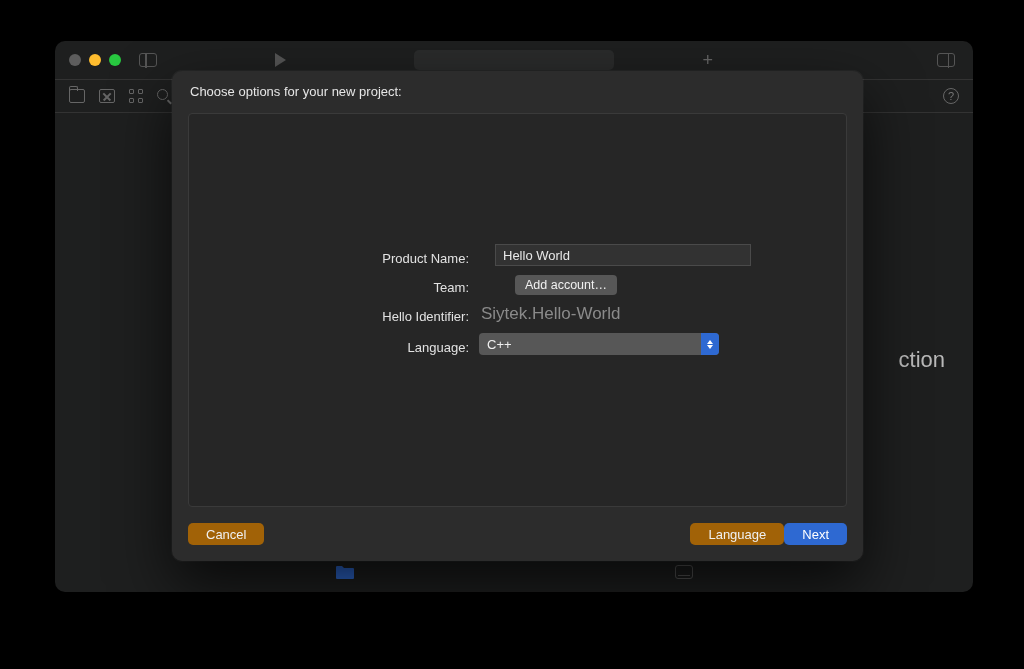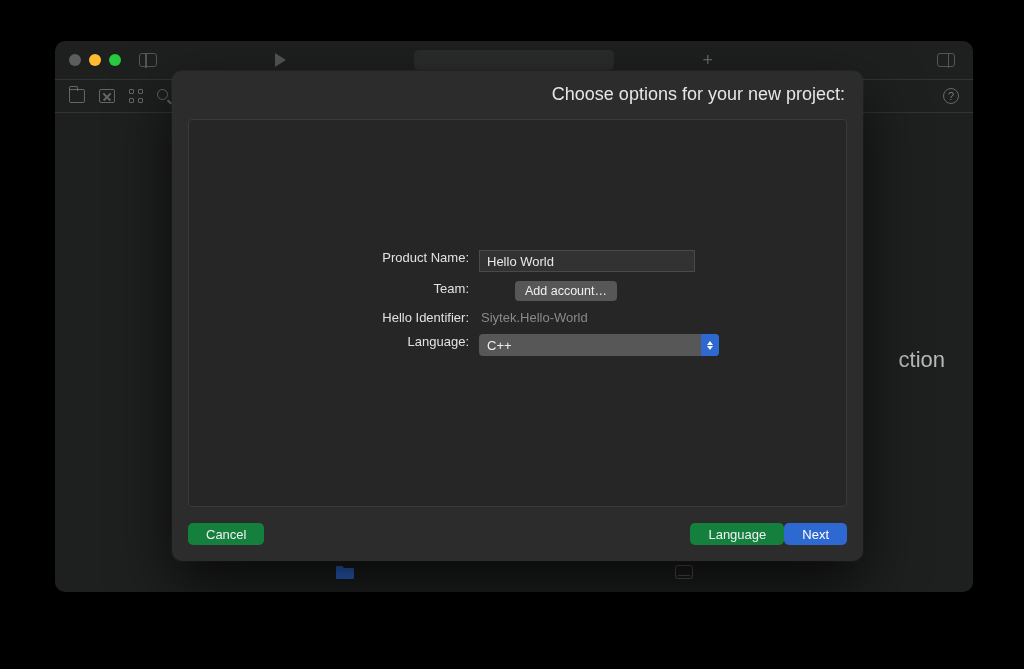--- a/index.html
+++ b/index.html
@@ -106,59 +106,58 @@
       left: 172px; top: 71px;
       width: 691px; height: 490px;
       background: #2c2c2c;
       border-radius: 10px;
       box-shadow: 0 25px 60px rgba(0,0,0,0.7), 0 0 0 1px rgba(255,255,255,0.04);
       display:flex; flex-direction:column;
     }
     .sheet-header {
       padding: 13px 18px 10px;
       color: #e6e6e6;
-      font-size: 18px;
-      text-align: right;
+      font-size: 13px;
     }
     .sheet-body {
       margin: 4px 16px 0 16px;
       flex:1;
       background:#262626;
       border:1px solid #3a3a3a;
       border-radius:4px;
       position:relative;
     }
     .form {
       position:absolute; left:0; right:0; top:130px;
       display:flex; flex-direction:column; gap:9px;
     }
     .row {
-      display:flex; align-items:flex-start;
+      display:flex; align-items:flex-end;
     }
     .lbl {
       width: 290px; text-align:right; padding-right:10px;
       color:#e2e2e2; font-size:13px;
     }
     .ctrl-wrap { display:flex; align-items:center; }
     input.text {
       width: 240px; height: 22px;
       background:#323232; border:1px solid #4a4a4a; border-radius:0;
       color:#e8e8e8; padding:0 7px; font-size:13px; outline:none;
     }
-    input.text.w-full { width: 216px; }
+    input.text.w-full { width: 256px; margin-left: 16px; }
     .focused-outline {
       border:2px solid #2f6fb3 !important;
       box-shadow: 0 0 0 1px rgba(58,120,190,0.6);
     }
     .btn-add {
       height:20px; padding:0 10px;
       background:#575757; border:none; border-radius:4px;
       color:#f0f0f0; font-size:12.5px; cursor:pointer;margin-left:36px;
     }
-    .readonly { color:#8a8a8a; font-size:13px; padding-left:2px; }
+    .readonly { color:#8a8a8a; font-size:17px; padding-left:2px; }
     .select {
       width: 240px; height: 22px;
       background:#575757; border-radius:4px;
       color:#f0f0f0; font-size:13px;
       display:flex; align-items:center; justify-content:space-between;
       padding:0 0 0 8px; cursor:pointer; position:relative;
     }
     .select .arrows {
       width:18px; height:100%;
       background:#2e69d2; border-radius:0 4px 4px 0;
@@ -172,21 +171,21 @@
 
     .sheet-footer {
       padding: 16px 16px;
       display:flex; align-items:center;
     }
     .btn {
       height:22px; padding:0 18px;
       border:none; border-radius:5px;
       font-size:13px; cursor:pointer;
     }
-    .btn.secondary { background:#15803d; color:#f0f0f0; }
+    .btn.secondary { background:#a16207; color:#f0f0f0; }
     .btn.primary { background:#2e69d2; color:#fff; }
     .footer-spacer { flex:1; }
     .sheet-footer .btn + .btn { margin-left:0; }
   </style>
 </head>
 <body>
 
 <div class="main-window">
   <div class="titlebar">
     <div class="traffic-lights">

